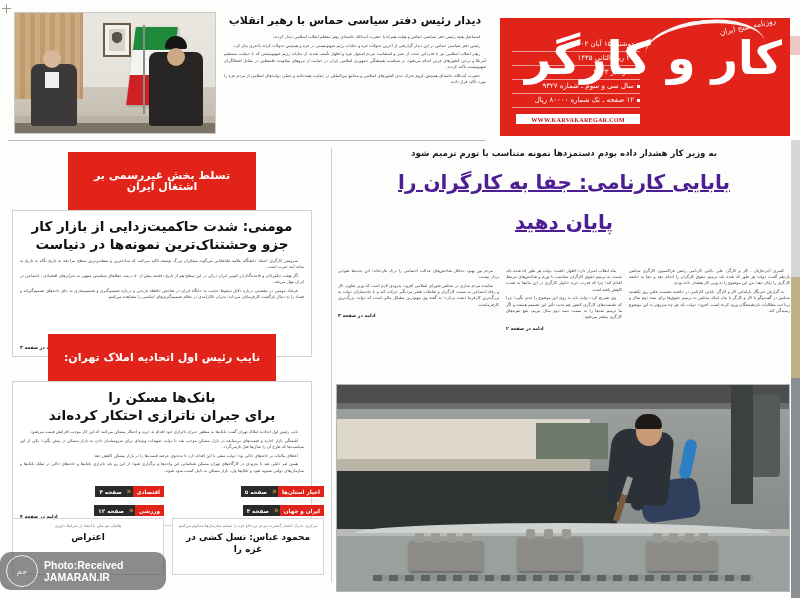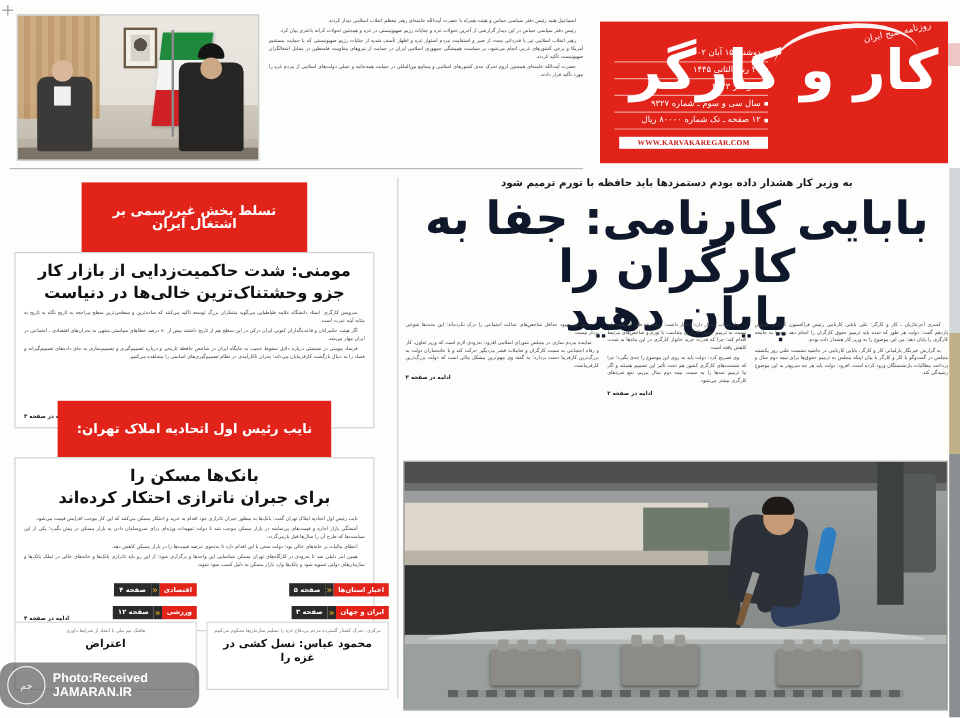--- a/index.html
+++ b/index.html
@@ -100,22 +100,22 @@
   .corner-strip{position:absolute;left:0;top:0;right:88px;height:4px;background:#fff;}
 
   
   .lead-kicker{
     position:absolute;right:10px;top:148px;width:452px;
     text-align:center;font-size:8.6px;font-weight:bold;color:#1a1a1a;
     letter-spacing:-.1px;
   }
   .lead-head{
     position:absolute;right:10px;top:162px;width:452px;
-    text-align:center;font-size:38px;font-weight:bold;color:#0f172a;
-    line-height:40px;letter-spacing:-1px;
+    text-align:center;font-size:20px;font-weight:bold;color:#4c1d95;
+    line-height:40px;letter-spacing:-1px;text-decoration:underline;
   }
 
   
   .lead-cols{position:absolute;right:10px;top:268px;width:452px;height:112px;
     display:flex;gap:7px;direction:rtl;}
   .lead-cols .col{flex:1;}
   .lead-cols .col.narrow{flex:.72;}
   .contin{
     font-size:4.6px;font-weight:bold;color:#111;text-align:left;margin-top:3px;direction:rtl;
   }
@@ -228,20 +228,21 @@
     <div class="pm-frame"></div>
     <div class="pm-flag"></div>
     <div class="pm-flagpole"></div>
     <div class="pm-chair"></div>
     <div class="pm-floor"></div>
     <div class="pm-person pm-p1"></div>
     <div class="pm-person pm-p2"></div>
   </div>
 
   <div class="top-story">
+    <h2>دیدار رئیس دفتر سیاسی حماس با رهبر انقلاب</h2>
     <div class="body-copy">
       <p>اسماعیل هنیه رئیس دفتر سیاسی حماس و هیئت همراه با حضرت آیت‌الله خامنه‌ای رهبر معظم انقلاب اسلامی دیدار کردند.</p>
       <p>رئیس دفتر سیاسی حماس در این دیدار گزارشی از آخرین تحولات غزه و جنایات رژیم صهیونیستی در غزه و همچنین تحولات کرانه باختری بیان کرد.</p>
       <p>رهبر انقلاب اسلامی نیز با قدردانی مجدد از صبر و استقامت مردم استوار غزه و اظهار تأسف شدید از جنایات رژیم صهیونیستی که با حمایت مستقیم آمریکا و برخی کشورهای غربی انجام می‌شود، بر سیاست همیشگی جمهوری اسلامی ایران در حمایت از نیروهای مقاومت فلسطین در مقابل اشغالگران صهیونیست تأکید کردند.</p>
       <p>حضرت آیت‌الله خامنه‌ای همچنین لزوم تحرک جدی کشورهای اسلامی و مجامع بین‌المللی در حمایت همه‌جانبه و عملی دولت‌های اسلامی از مردم غزه را مورد تأکید قرار دادند.</p>
     </div>
   </div>
 
   <div class="masthead">
     <div class="mh-swoosh"></div>
@@ -268,21 +269,21 @@
         <span class="bullet"></span>
         <span>۱۲ صفحه ـ تک شماره ۸۰۰۰۰ ریال</span>
       </div>
     </div>
     <div class="mh-url">WWW.KARVAKAREGAR.COM</div>
   </div>
 
   <div class="hdiv-top"></div>
   <div class="vdiv"></div>
 
-  <div class="lead-kicker">به وزیر کار هشدار داده بودم دستمزدها باید حافظه با تورم ترمیم شود</div>
+  <div class="lead-kicker">به وزیر کار هشدار داده بودم دستمزدها نمونه متناسب با تورم ترمیم شود</div>
   <div class="lead-head">
     <div>بابایی کارنامی: جفا به کارگران را</div>
     <div>پایان دهید</div>
   </div>
 
   <div class="lead-cols">
     <div class="col">
       <div class="body-copy">
         <p>کسری آجرنتاژیان ـ کار و کارگر: علی بابایی کارنامی رئیس فراکسیون کارگری مجلس یازدهم گفت: دولت هر طور که شده باید ترمیم حقوق کارگران را انجام دهد و جفا به جامعه کارگری را پایان دهد؛ من این موضوع را به وزیر کار هشدار داده بودم.</p>
         <p>به گزارش خبرنگار پارلمانی کار و کارگر، بابایی کارنامی در حاشیه نشست علنی روز یکشنبه مجلس در گفت‌وگو با کار و کارگر با بیان اینکه مجلس به ترمیم حقوق‌ها برای نیمه دوم سال و پرداخت مطالبات بازنشستگان ورود کرده است، افزود: دولت باید هر چه سریع‌تر به این موضوع رسیدگی کند.</p>
@@ -343,21 +344,21 @@
     </div>
   </div>
 
   <div class="sliver"></div>
 
   <div class="story1">
     <div class="red-banner">تسلط بخش غیررسمی بر اشتغال ایران</div>
     <div class="story-box">
       <h3>
         <span>مومنی: شدت حاکمیت‌زدایی از بازار کار</span><br>
-        <span>جزو وحشتناک‌ترین خالی‌ها در دنیاست</span>
+        <span>جزو وحشتناک‌ترین نمونه‌ها در دنیاست</span>
       </h3>
       <div class="body-copy" style="height:84px;">
         <p>سرویس کارگری: استاد دانشگاه علامه طباطبایی می‌گوید متفکران بزرگ توسعه تأکید می‌کنند که ساده‌ترین و سطحی‌ترین سطح مراجعه به تاریخ نگاه به تاریخ به مثابه آینه عبرت است.</p>
         <p>اگر هیئت حکمرانان و قاعده‌گذاران کنونی ایران درکی در این سطح هم از تاریخ داشتند بیش از ۸۰ درصد خطاهای سیاستی منتهی به بحران‌های اقتصادی ـ اجتماعی در ایران مهار می‌شد.</p>
         <p>فرشاد مومنی در نشستی درباره دلایل سقوط عجیب به جایگاه ایران در شاخص حافظه تاریخی و درباره تصمیم‌گیری و تصمیم‌سازی به جای داده‌های تصمیم‌گیرانه و فساد را به دنبال بازگشت کارفرمایان می‌داند؛ بحران ناکارآمدی در نظام تصمیم‌گیری‌های اساسی را مشاهده می‌کنیم.</p>
       </div>
       <div class="contin">ادامه در صفحه ۳</div>
     </div>
   </div>
 

